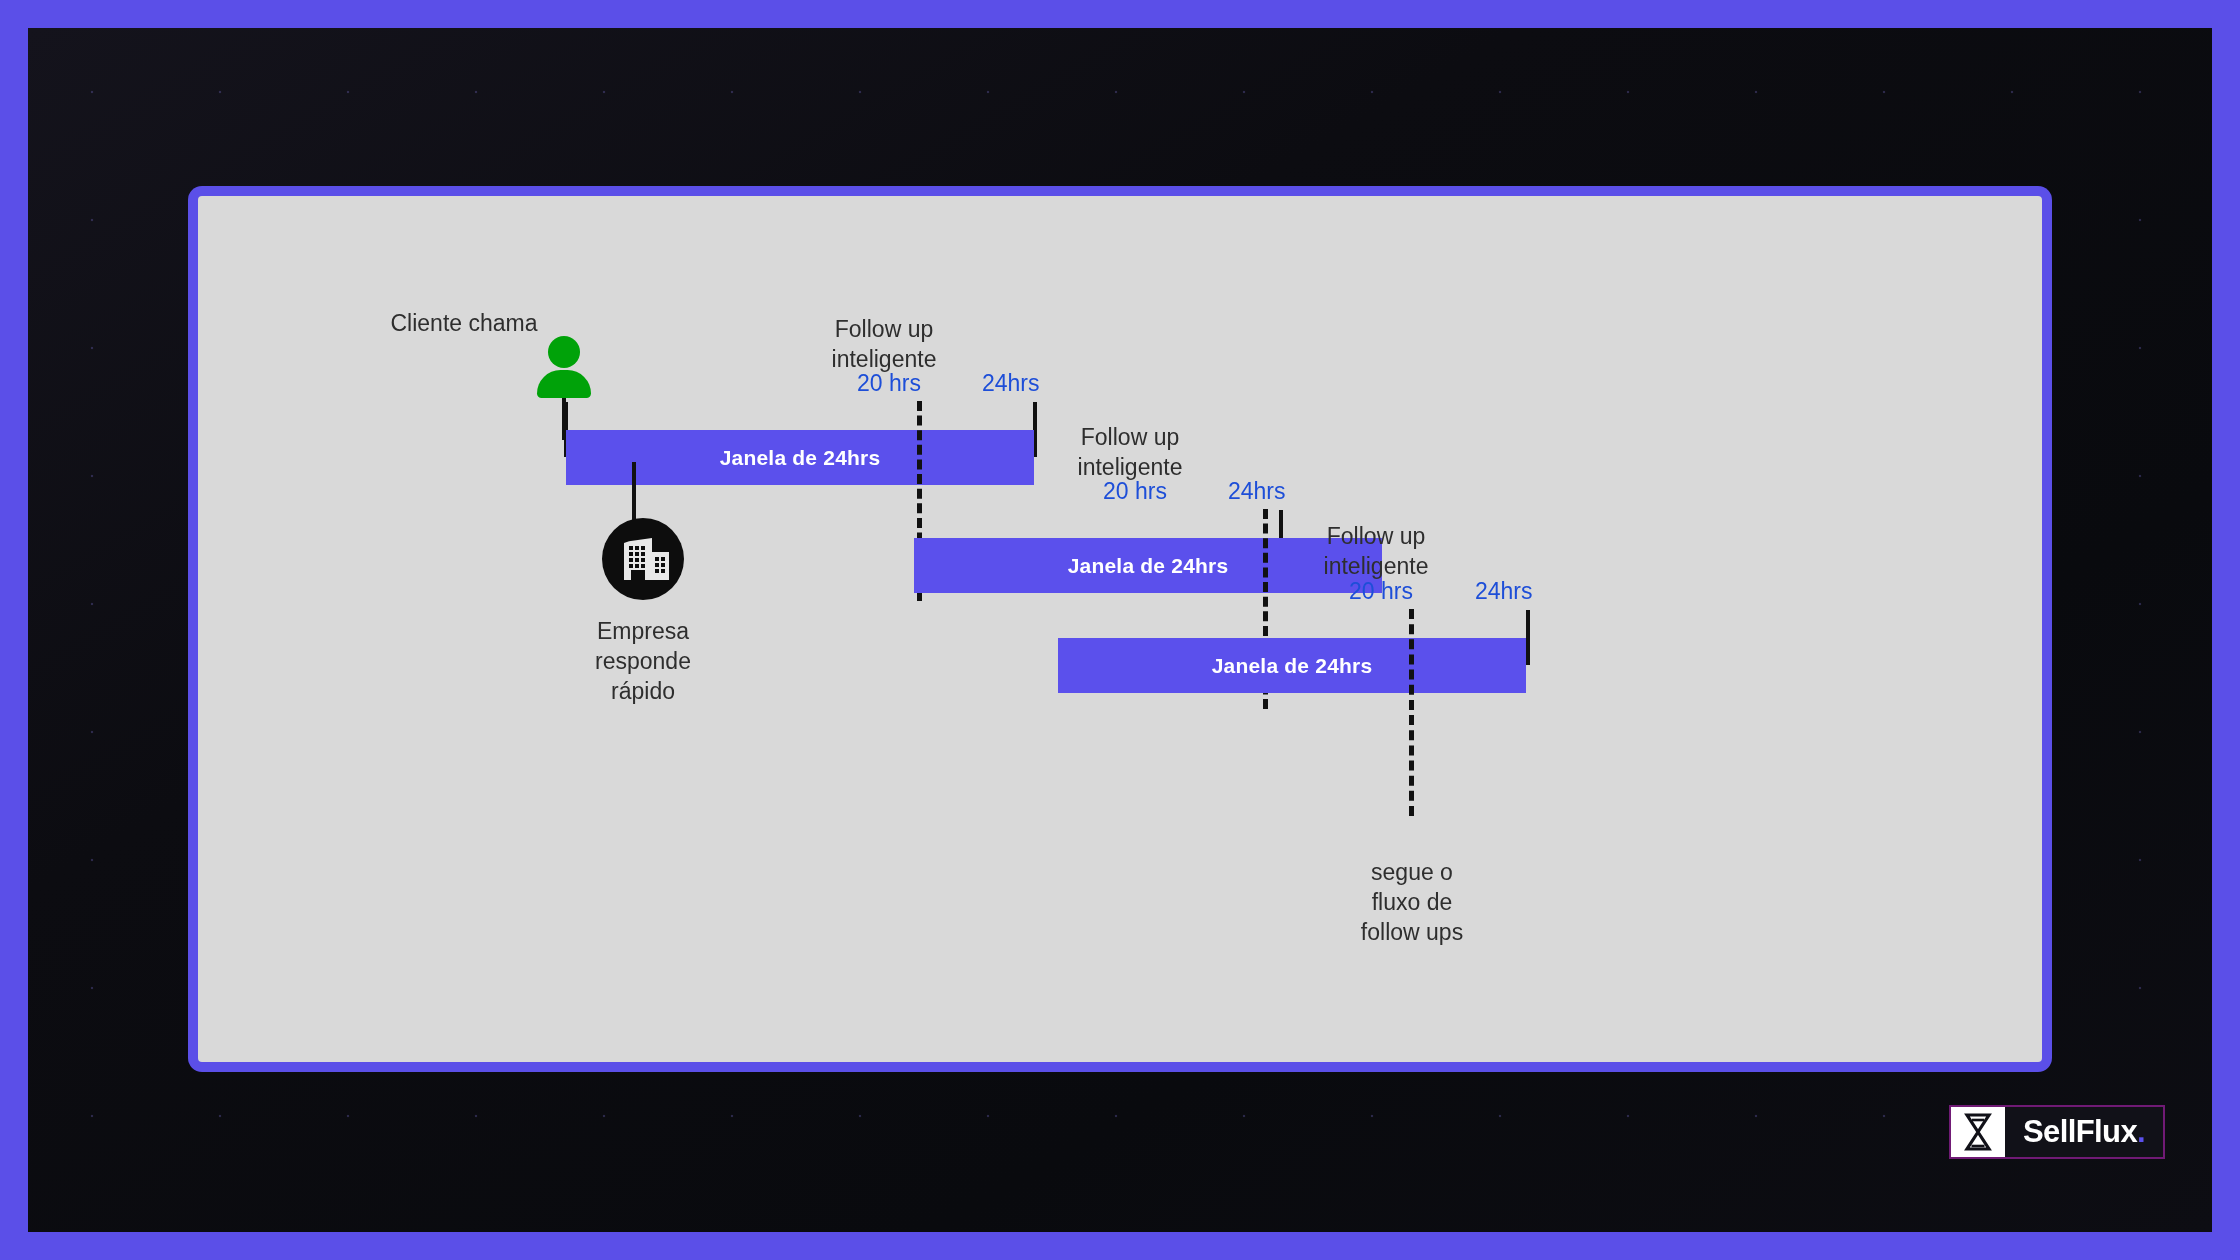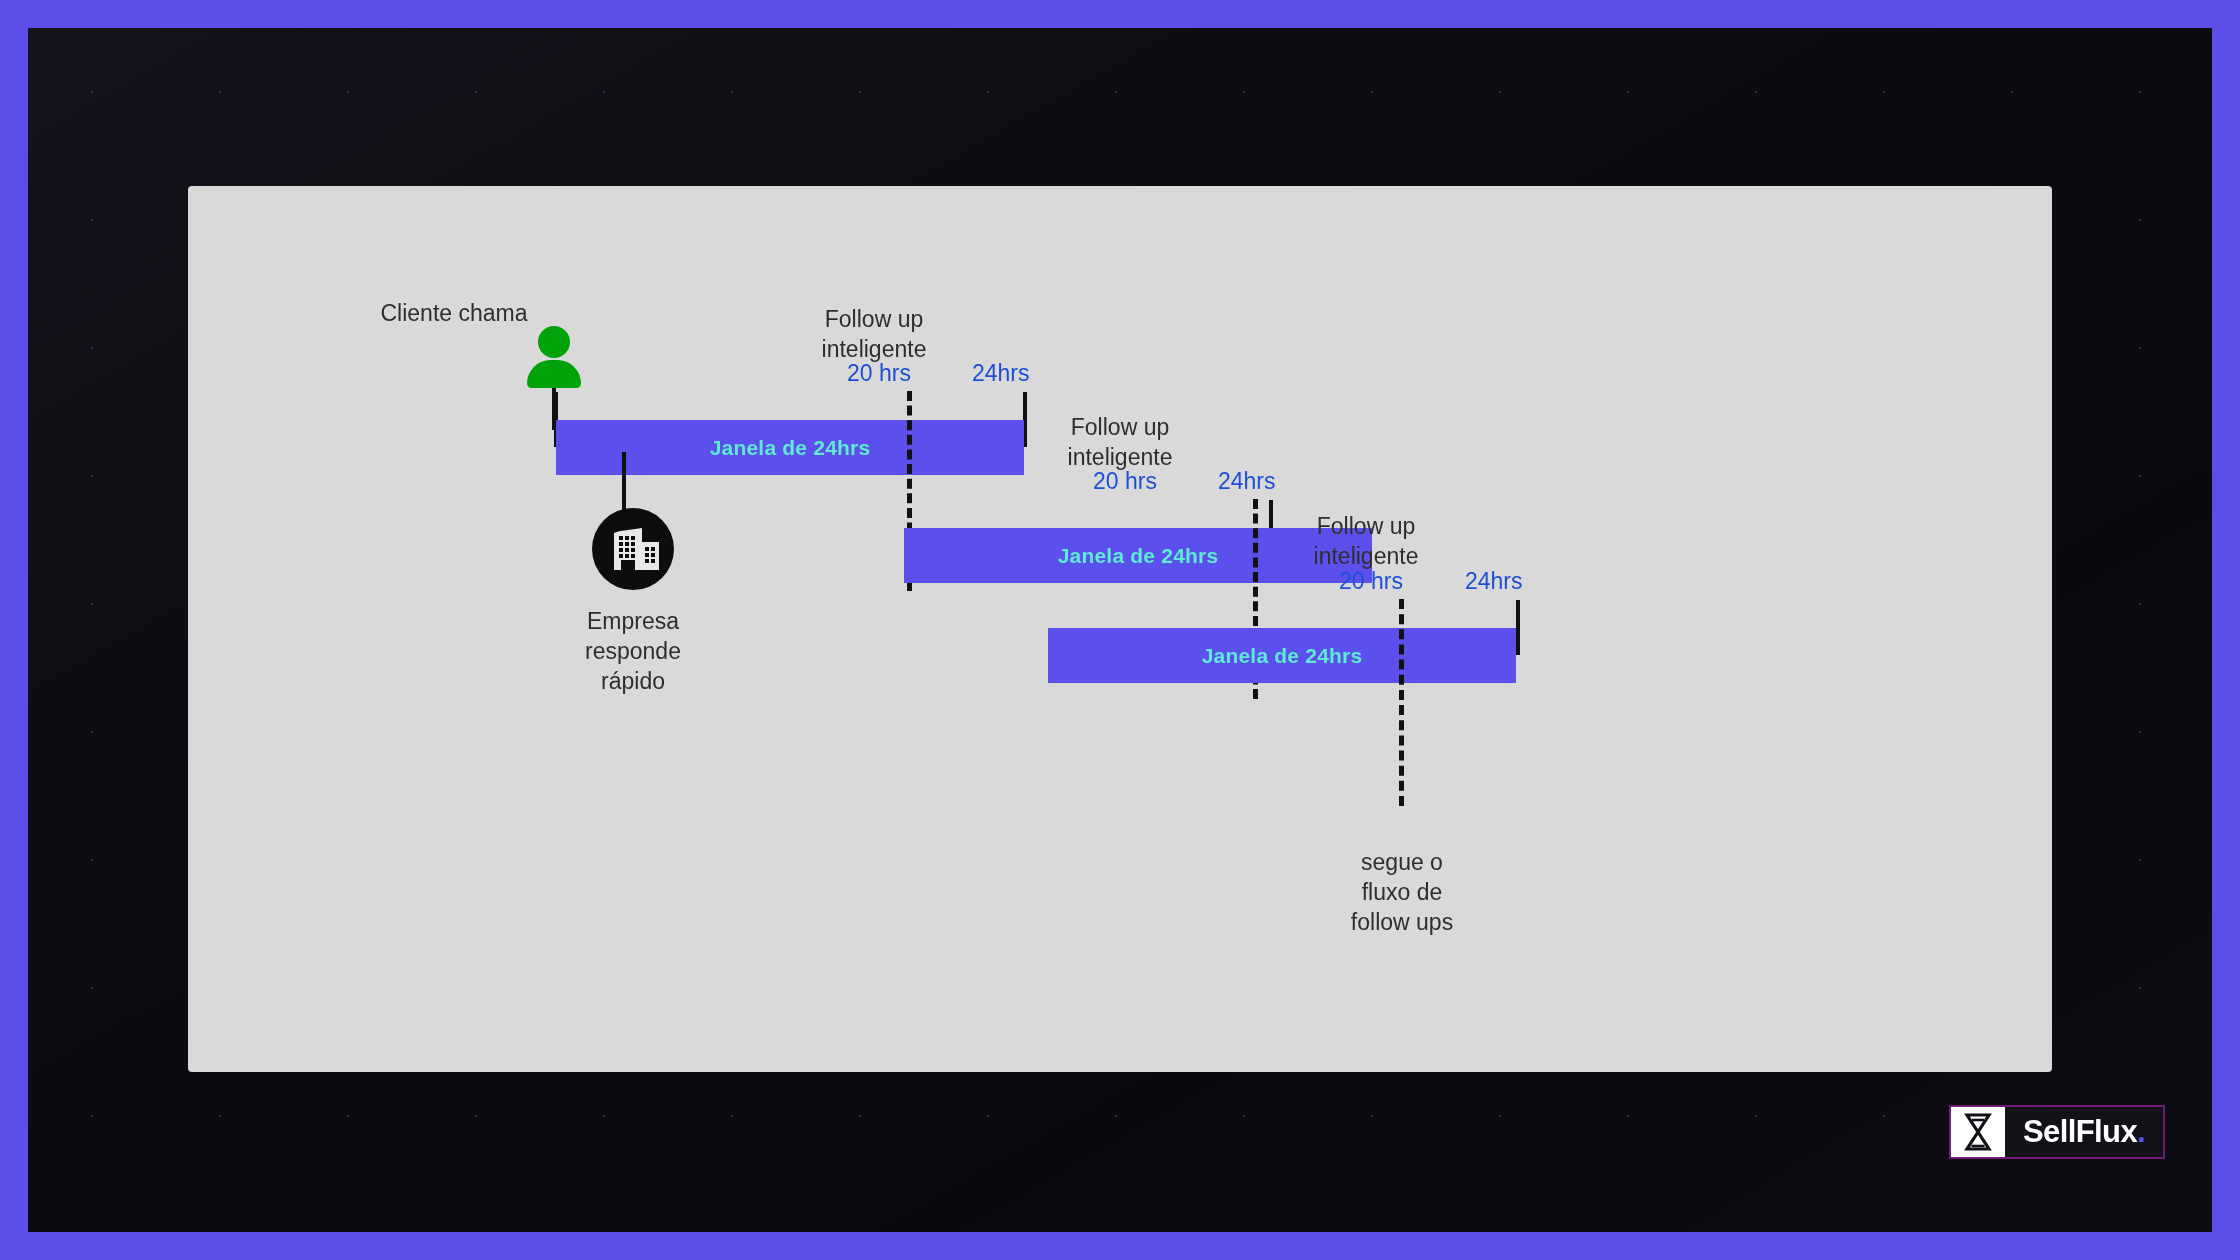--- a/index.html
+++ b/index.html
@@ -35,41 +35,42 @@
 
   
   #card {
     position: absolute;
     left: 188px;
     top: 186px;
     width: 1864px;
     height: 886px;
     background: #5B4FE8;
     border-radius: 14px;
+    padding: 10px;
     box-sizing: border-box;
   }
   #card-inner {
     position: relative;
     width: 100%;
     height: 100%;
     background: #D9D9D9;
     border-radius: 4px;
     overflow: hidden;
   }
 
   
   .bar {
     position: absolute;
     background: #5B50EC;
     display: flex;
     align-items: center;
     justify-content: center;
   }
   .bar-label {
-    color: #5eead4;
+    color: #ffffff;
     font-size: 21px;
     font-weight: bold;
     letter-spacing: 0.2px;
     white-space: nowrap;
     text-align: center;
   }
   .tick {
     position: absolute;
     width: 4px;
     background: #111111;

